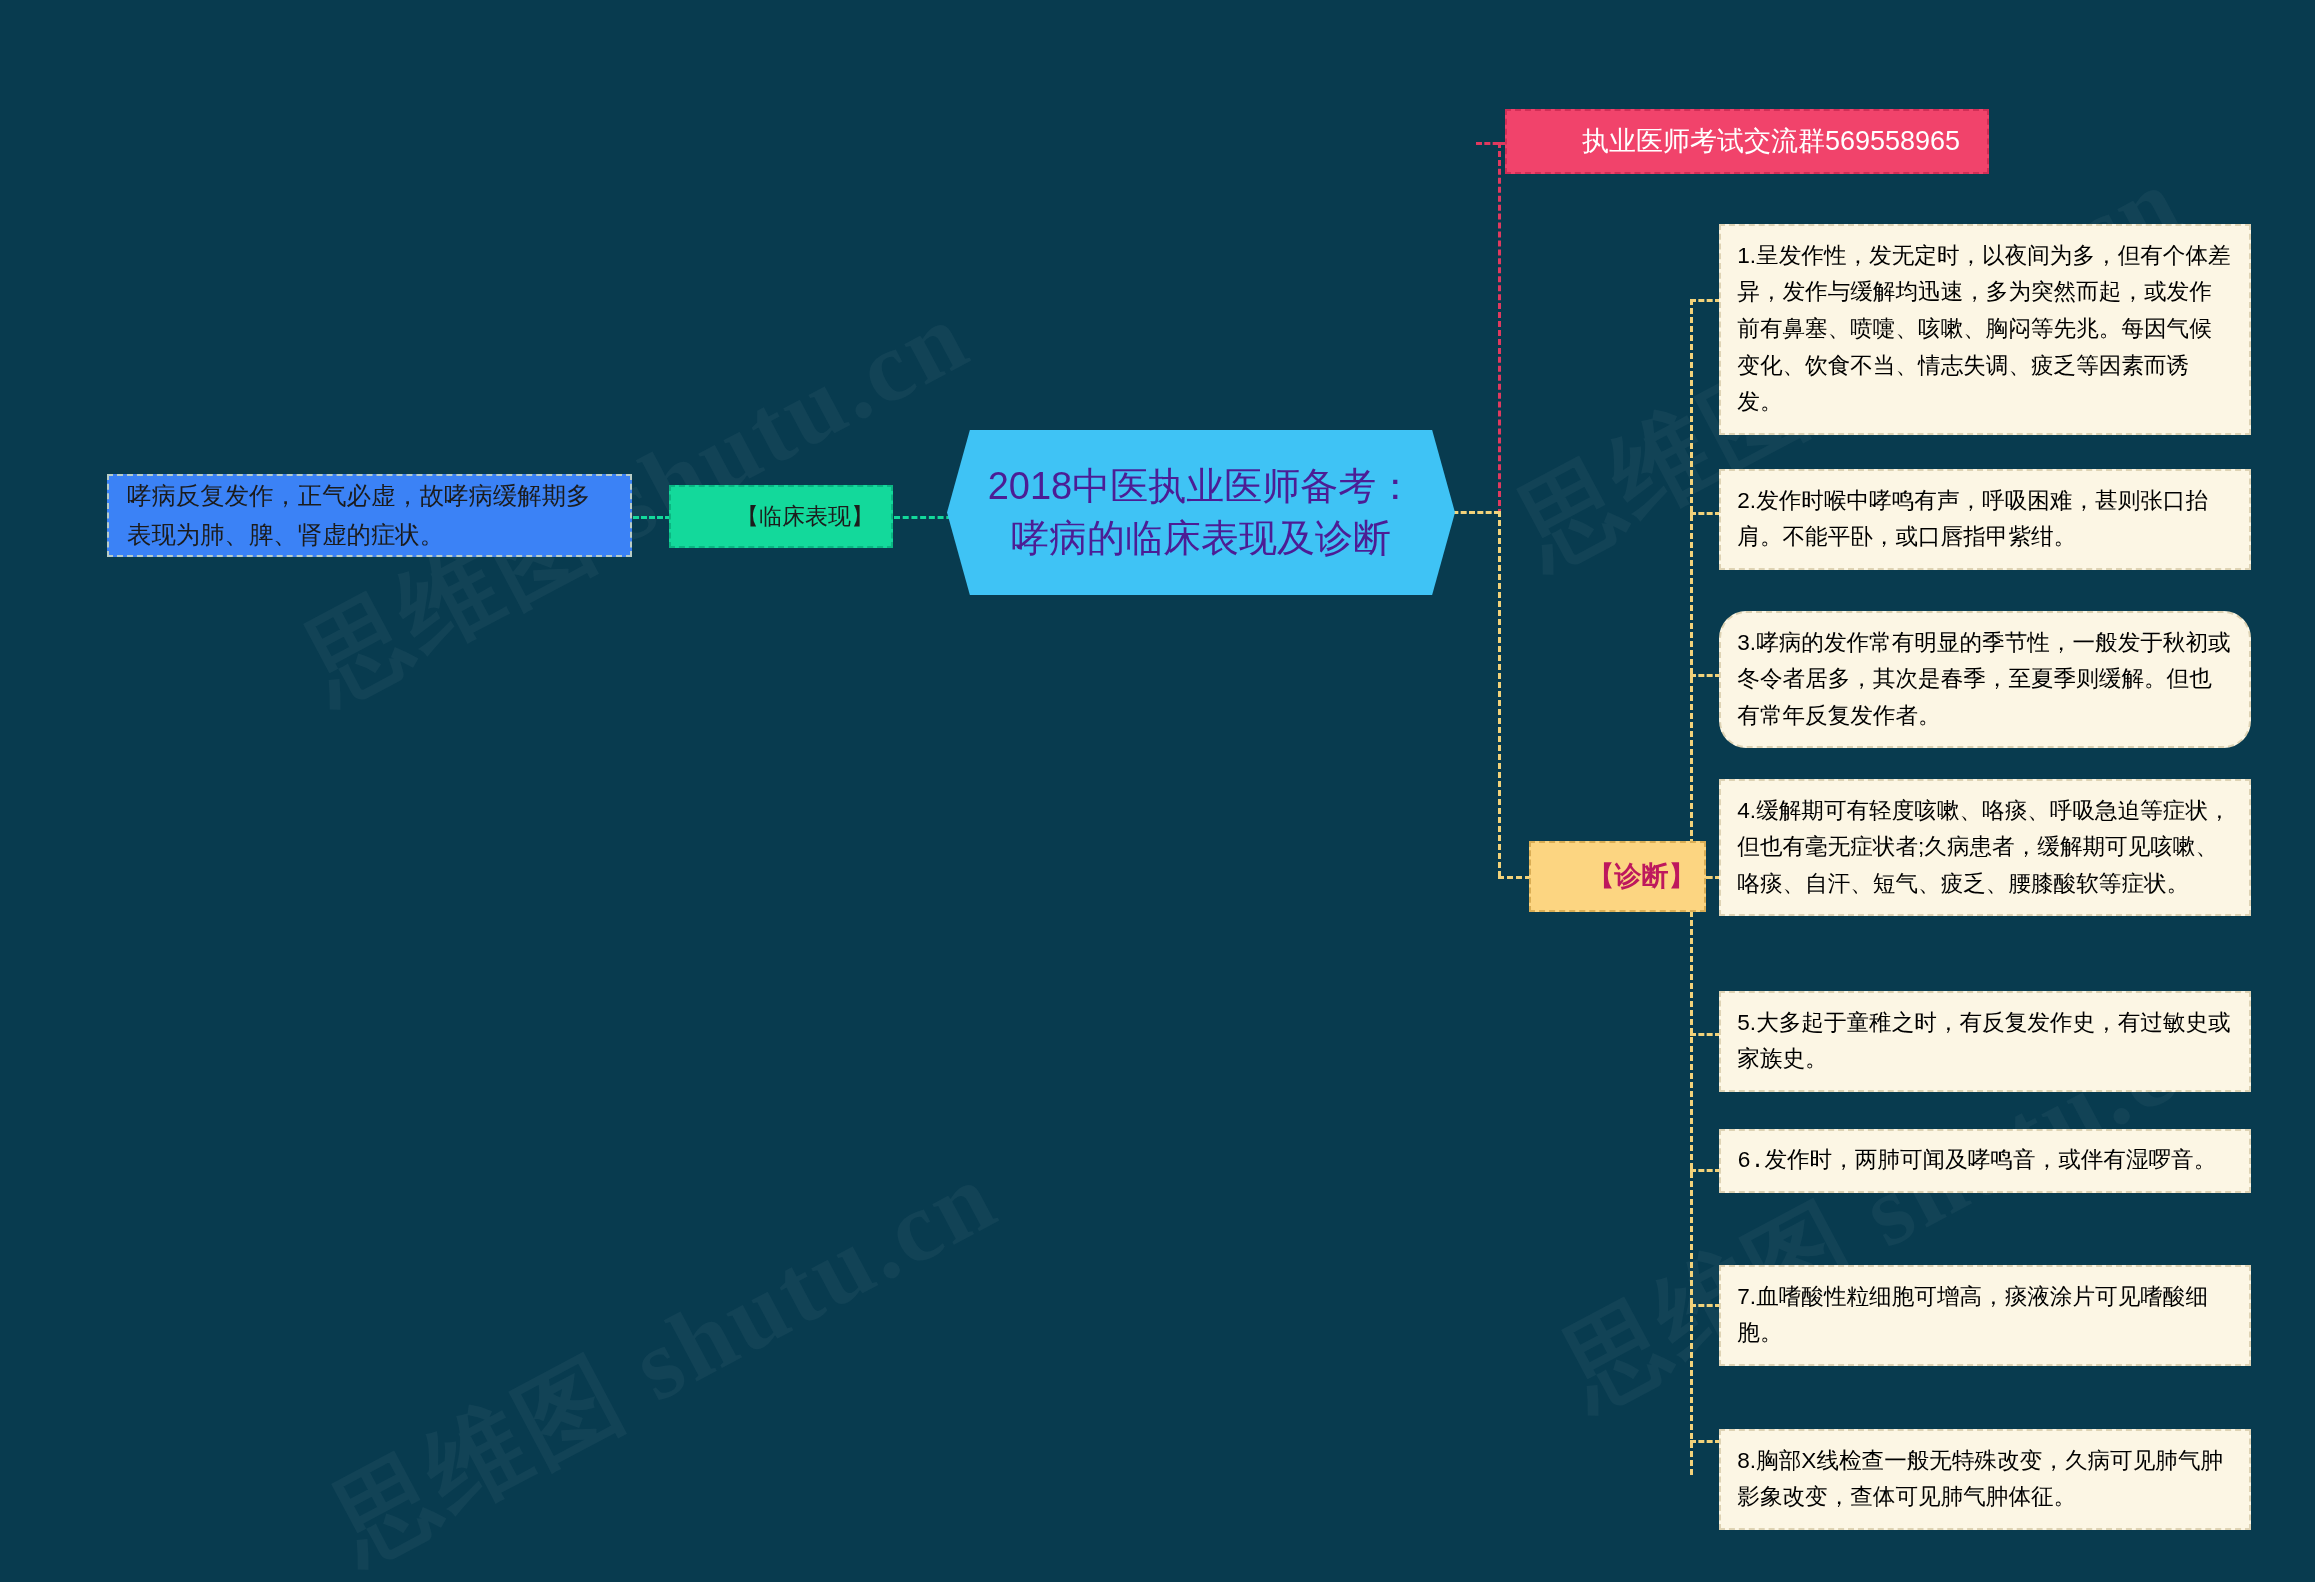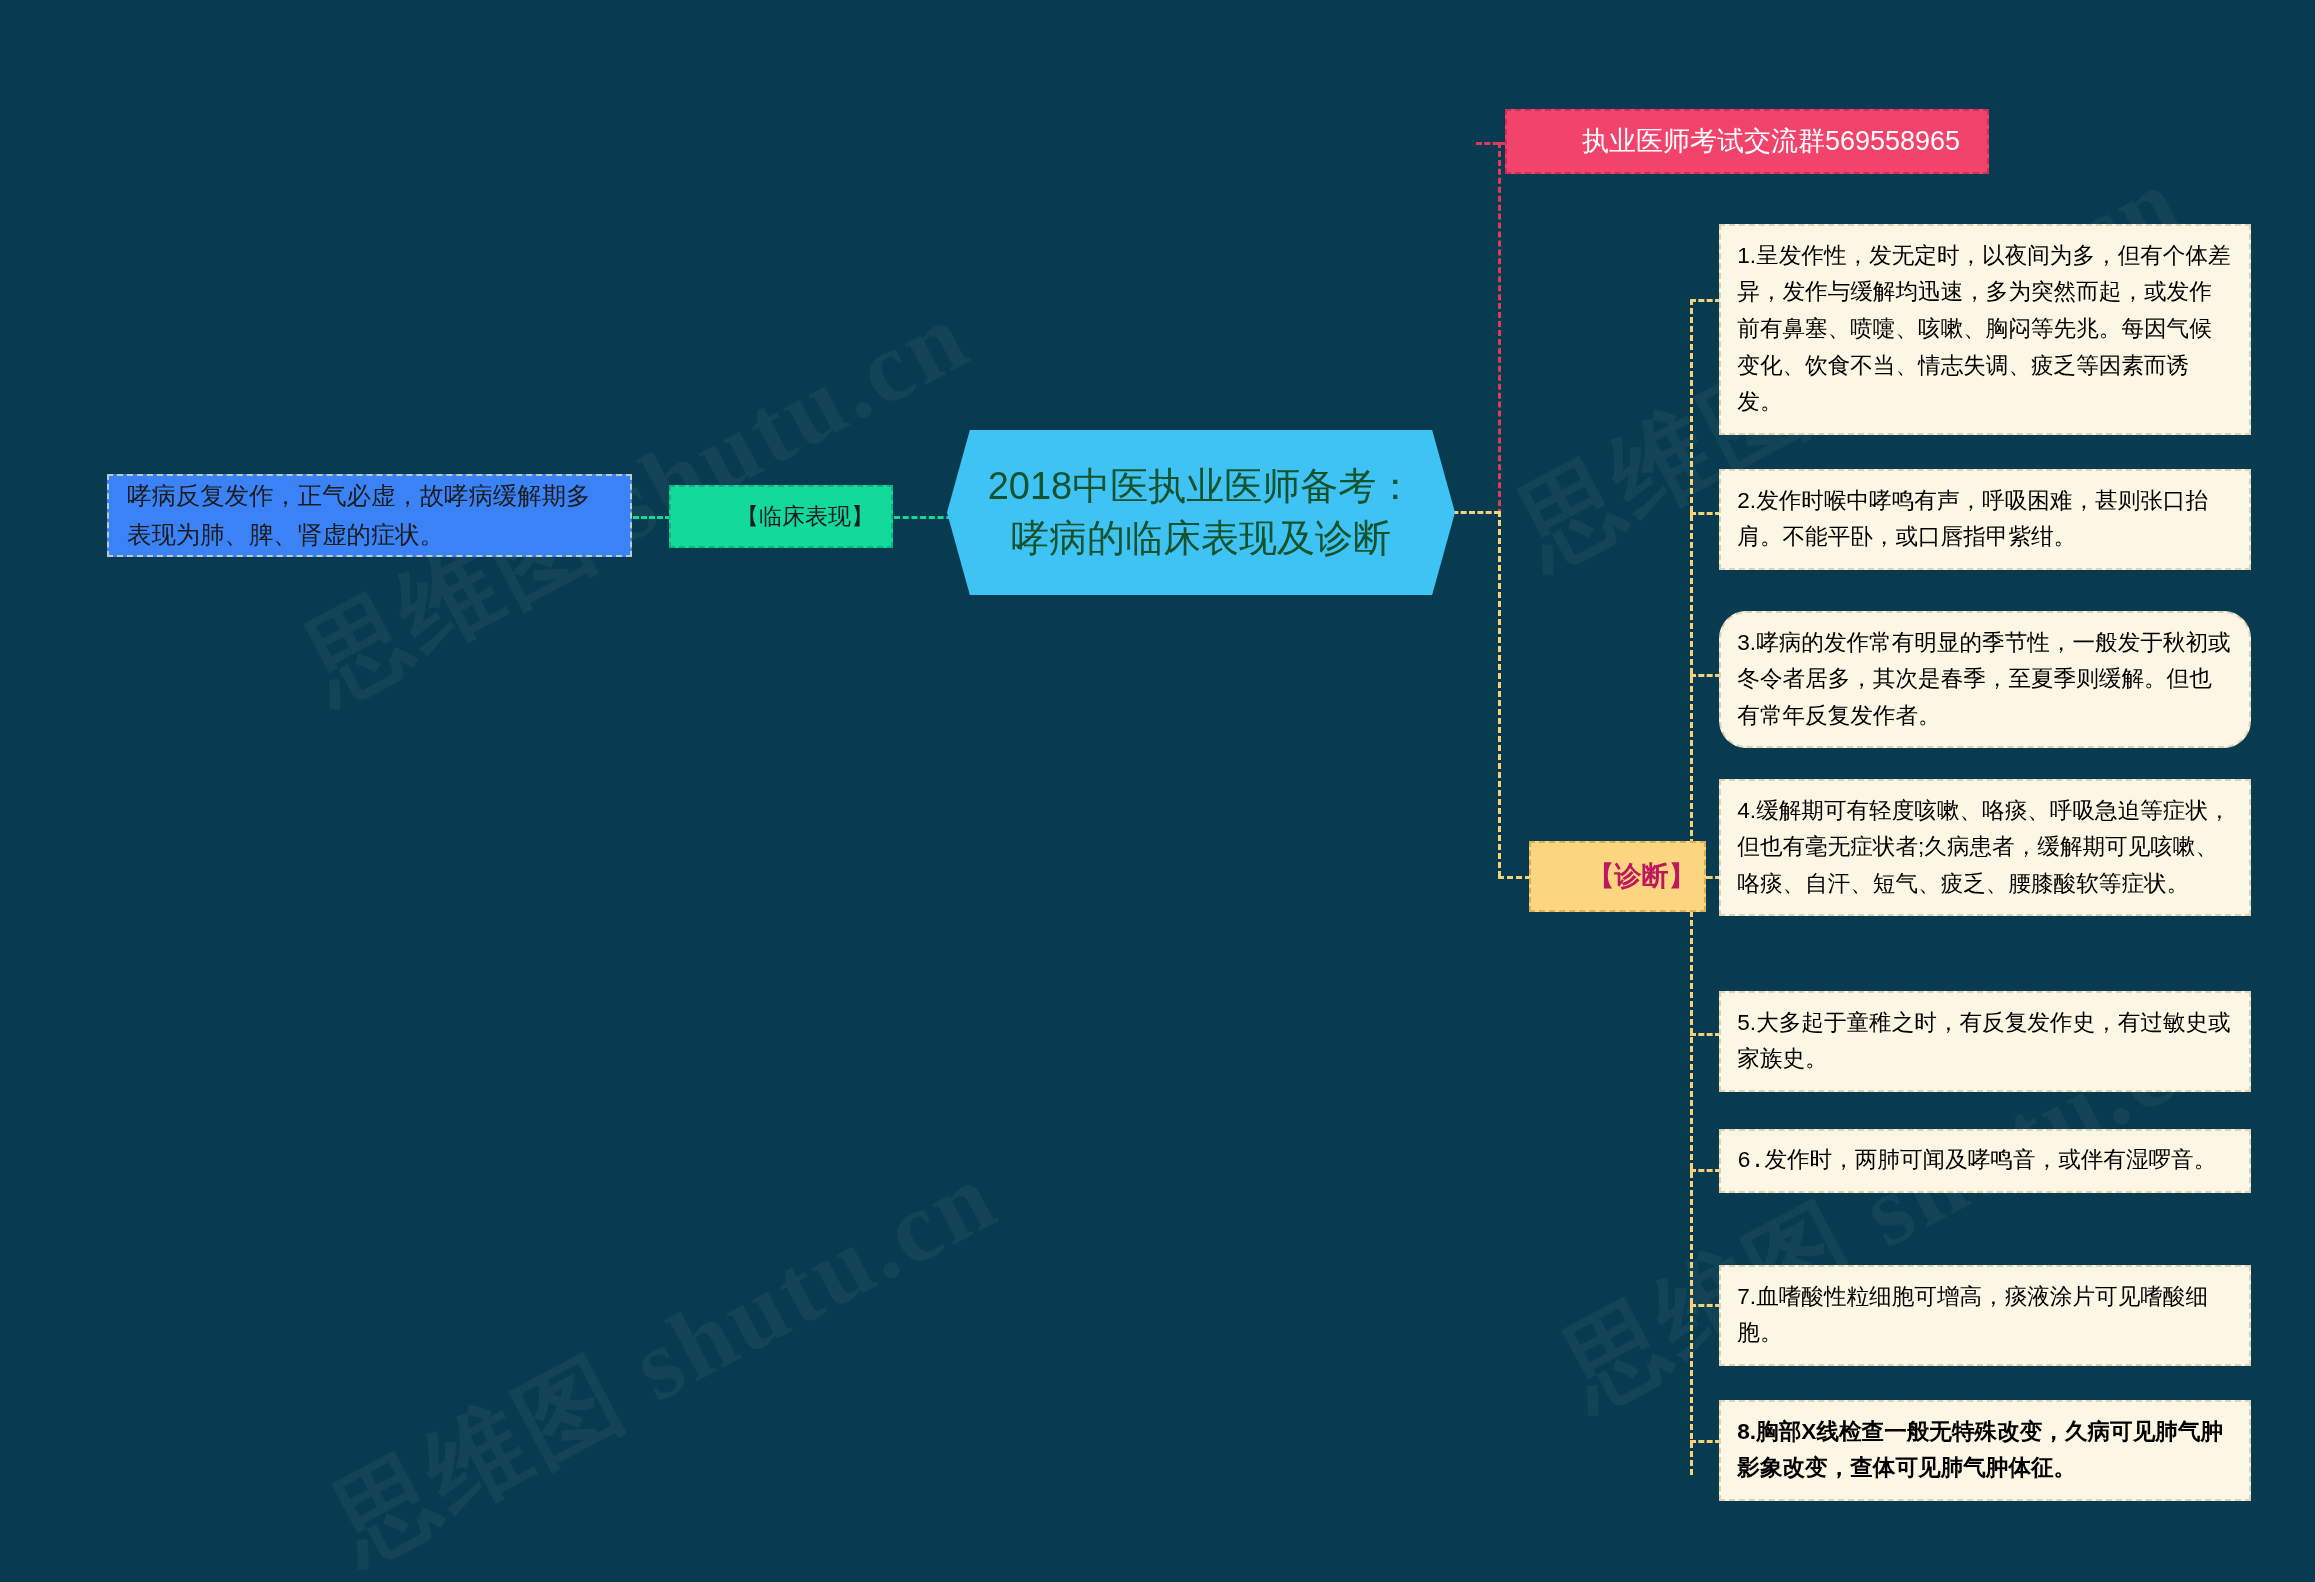--- a/index.html
+++ b/index.html
@@ -68,21 +68,21 @@
     justify-content: center;
     border-color: #0bb582;
   }
 
   
   #node-center {
     position: absolute;
     left: 947px; top: 430px;
     width: 508px; height: 165px;
     background: #3fc3f5;
-    color: #14532d;
+    color: #4c1d95;
     font-size: 38px;
     text-align: center;
     display: flex;
     align-items: center;
     justify-content: center;
     line-height: 1.35;
     padding: 0 29px;
     clip-path: polygon(4.5% 0%, 95.5% 0%, 100% 50%, 95.5% 100%, 4.5% 100%, 0% 50%);
     z-index: 6;
   }
@@ -195,16 +195,16 @@
 
   <div class="node" id="node-diagnosis">【诊断】</div>
 
   <div class="item" style="top:224px;">1.呈发作性，发无定时，以夜间为多，但有个体差异，发作与缓解均迅速，多为突然而起，或发作前有鼻塞、喷嚏、咳嗽、胸闷等先兆。每因气候变化、饮食不当、情志失调、疲乏等因素而诱发。</div>
   <div class="item" style="top:469px;">2.发作时喉中哮鸣有声，呼吸困难，甚则张口抬肩。不能平卧，或口唇指甲紫绀。</div>
   <div class="item" style="top:611px;border-radius:27px;">3.哮病的发作常有明显的季节性，一般发于秋初或冬令者居多，其次是春季，至夏季则缓解。但也有常年反复发作者。</div>
   <div class="item" style="top:779px;">4.缓解期可有轻度咳嗽、咯痰、呼吸急迫等症状，但也有毫无症状者;久病患者，缓解期可见咳嗽、咯痰、自汗、短气、疲乏、腰膝酸软等症状。</div>
   <div class="item" style="top:991px;">5.大多起于童稚之时，有反复发作史，有过敏史或家族史。</div>
   <div class="item" style="top:1129px;font-family:Liberation Mono, monospace;">6.发作时，两肺可闻及哮鸣音，或伴有湿啰音。</div>
   <div class="item" style="top:1265px;">7.血嗜酸性粒细胞可增高，痰液涂片可见嗜酸细胞。</div>
-  <div class="item" style="top:1400px;font-weight:bold;">8.胸部X线检查一般无特殊改变，久病可见肺气肿影象改变，查体可见肺气肿体征。</div>
+  <div class="item" style="top:1429px;">8.胸部X线检查一般无特殊改变，久病可见肺气肿影象改变，查体可见肺气肿体征。</div>
 
 </div>
 
 
 </body></html>

